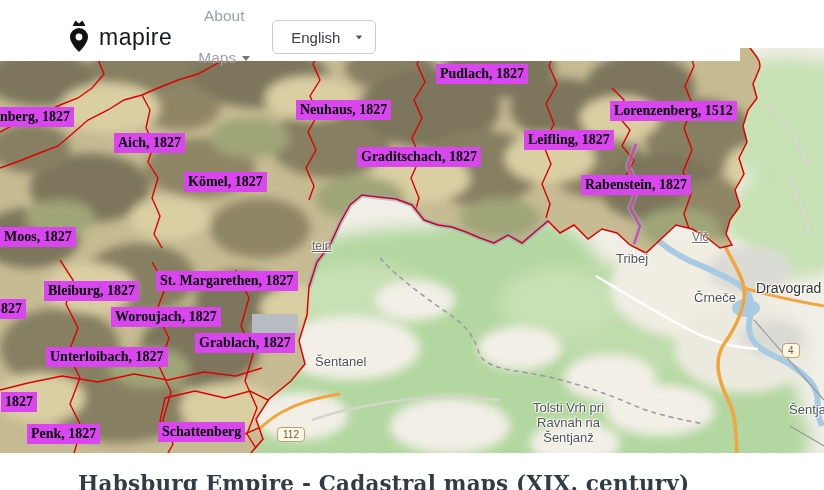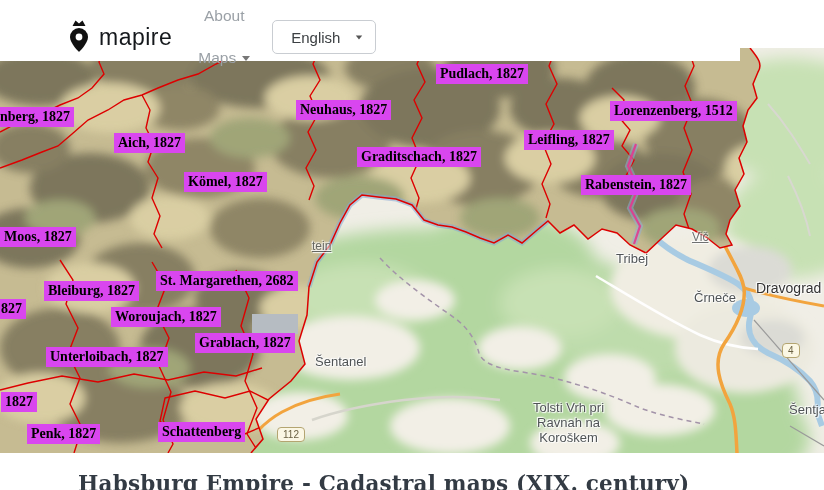--- a/index.html
+++ b/index.html
@@ -194,35 +194,35 @@
       <div class="cad-label" style="left: 114px; top: 85px;">Aich, 1827</div>
       <div class="cad-label" style="left: 184px; top: 124px;">Kömel, 1827</div>
       <div class="cad-label" style="left: 296px; top: 52px;">Neuhaus, 1827</div>
       <div class="cad-label" style="left: 436px; top: 16px;">Pudlach, 1827</div>
       <div class="cad-label" style="left: 357px; top: 99px;">Graditschach, 1827</div>
       <div class="cad-label" style="left: 524px; top: 82px;">Leifling, 1827</div>
       <div class="cad-label" style="left: 610px; top: 53px;">Lorenzenberg, 1512</div>
       <div class="cad-label" style="left: 581px; top: 127px;">Rabenstein, 1827</div>
       <div class="cad-label" style="left: 0px; top: 179px;">Moos, 1827</div>
       <div class="cad-label" style="left: 44px; top: 233px;">Bleiburg, 1827</div>
-      <div class="cad-label" style="left: 156px; top: 223px;">St. Margarethen, 2682</div>
+      <div class="cad-label" style="left: 156px; top: 223px;">St. Margarethen, 1827</div>
       <div class="cad-label" style="left: 111px; top: 259px;">Woroujach, 1827</div>
       <div class="cad-label" style="left: 195px; top: 285px;">Grablach, 1827</div>
       <div class="cad-label" style="left: 46px; top: 299px;">Unterloibach, 1827</div>
       <div class="cad-label" style="left: -3px; top: 251px;">827</div>
       <div class="cad-label" style="left: 1px; top: 344px;">1827</div>
       <div class="cad-label" style="left: 27px; top: 376px;">Penk, 1827</div>
       <div class="cad-label" style="left: 158px; top: 374px;">Schattenberg</div>
       <div class="osm-label" style="left: 616px; top: 203px;">Tribej</div>
       <div class="osm-label" style="left: 678px; top: 242px; margin-left: 16px;">Črneče</div>
       <div class="osm-label big" style="left: 728px; top: 232px; padding-left: 28px;">Dravograd</div>
       <div class="osm-label" style="left: 315px; top: 306px;">Šentanel</div>
       <div class="osm-label center" style="left: 533px; top: 352px;">Tolsti Vrh pri
 Ravnah na
-Koroškem</div>
+Šentjanž</div>
       <div class="osm-label" style="left: 789px; top: 354px;">Šentjanž</div>
       <div class="osm-label small" style="left: 692px; top: 182px;">Vič</div>
       <div class="osm-label small" style="left: 312px; top: 191px;">tein</div>
       <div class="road-shield" style="left: 277px; top: 379px;">112</div>
       <div class="road-shield" style="left: 782px; top: 295px;">4</div>
     </div>
 </div>
 
 <div class="footer">
   <h1>Habsburg Empire - Cadastral maps (XIX. century)</h1>

